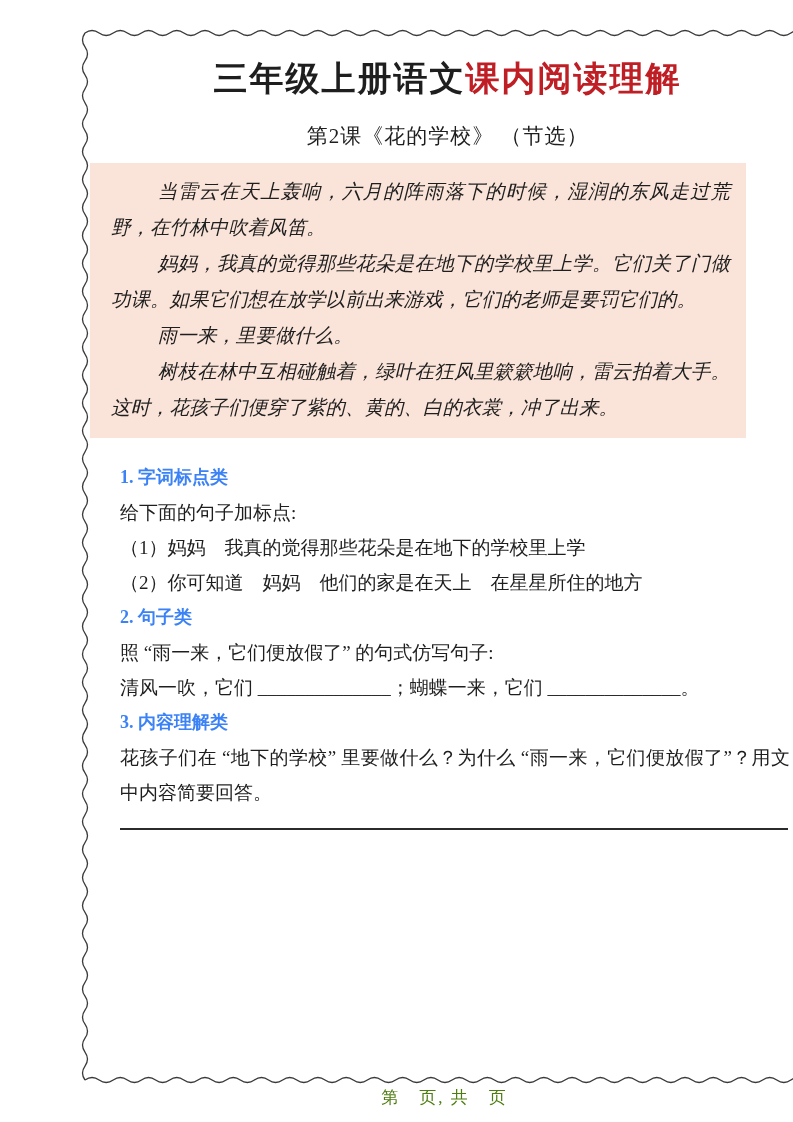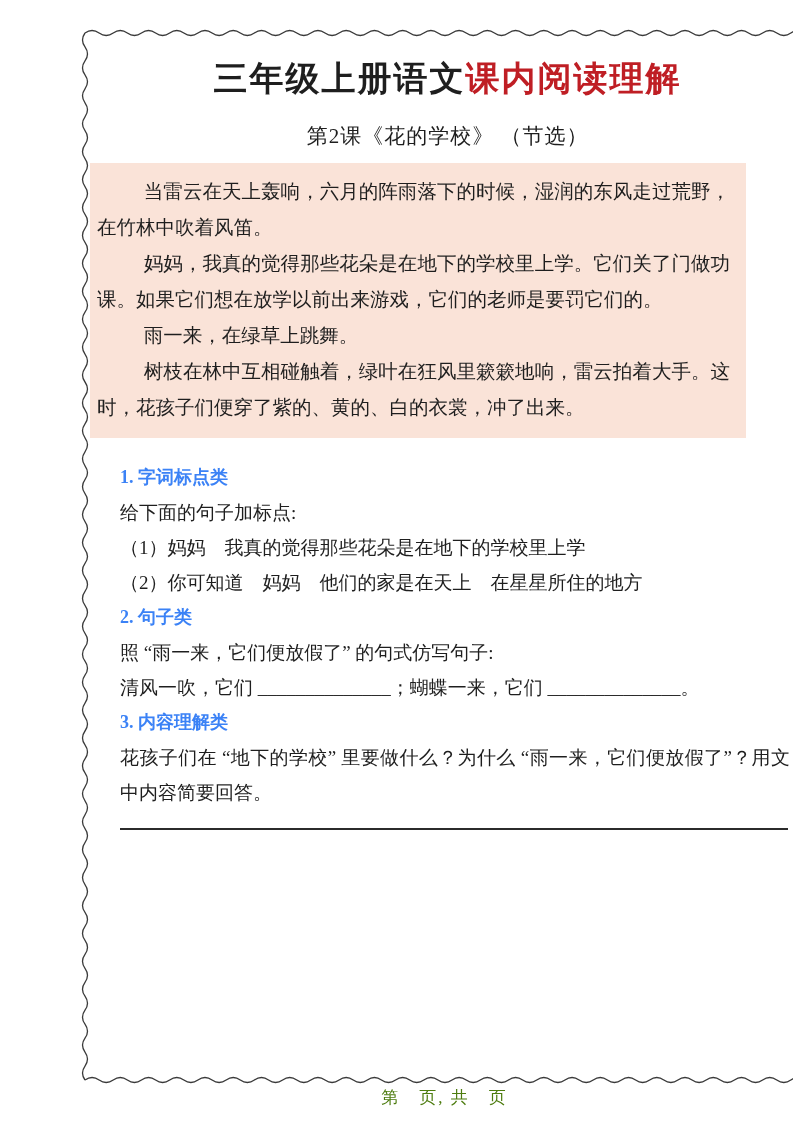--- a/index.html
+++ b/index.html
@@ -42,23 +42,24 @@
     text-align: center;
     font-size: 21px;
     letter-spacing: 1px;
   }
   .passage {
     position: absolute;
     left: 42px;
     top: 163px;
     width: 656px;
     background: #fae3d8;
-    padding: 11px 16px 12px 7px;
+    padding: 11px 16px 12px 21px;
     font-size: 19.5px;
     line-height: 36px;
+    font-style: italic;
   }
   .passage p {
     text-indent: 2.4em;
     text-align: justify;
   }
   .questions {
     position: absolute;
     left: 72px;
     top: 460px;
     width: 670px;
@@ -106,21 +107,21 @@
     <path id="wave-right" fill="none" stroke="#3a3a3a" stroke-width="1.3" d="M 757 33 q -5 6.98 0 13.96 t 0 13.96 t 0 13.96 t 0 13.96 t 0 13.96 t 0 13.96 t 0 13.96 t 0 13.96 t 0 13.96 t 0 13.96 t 0 13.96 t 0 13.96 t 0 13.96 t 0 13.96 t 0 13.96 t 0 13.96 t 0 13.96 t 0 13.96 t 0 13.96 t 0 13.96 t 0 13.96 t 0 13.96 t 0 13.96 t 0 13.96 t 0 13.96 t 0 13.96 t 0 13.96 t 0 13.96 t 0 13.96 t 0 13.96 t 0 13.96 t 0 13.96 t 0 13.96 t 0 13.96 t 0 13.96 t 0 13.96 t 0 13.96 t 0 13.96 t 0 13.96 t 0 13.96 t 0 13.96 t 0 13.96 t 0 13.96 t 0 13.96 t 0 13.96 t 0 13.96 t 0 13.96 t 0 13.96 t 0 13.96 t 0 13.96 t 0 13.96 t 0 13.96 t 0 13.96 t 0 13.96 t 0 13.96 t 0 13.96 t 0 13.96 t 0 13.96 t 0 13.96 t 0 13.96 t 0 13.96 t 0 13.96 t 0 13.96 t 0 13.96 t 0 13.96 t 0 13.96 t 0 13.96 t 0 13.96 t 0 13.96 t 0 13.96 t 0 13.96 t 0 13.96 t 0 13.96 t 0 13.96 t 0 13.96 "></path>
   </svg>
 
   <h1 class="doc-title"><span>三年级上册语文</span><span class="red">课内阅读理解</span></h1>
 
   <div class="doc-subtitle">第2课《花的学校》 （节选）</div>
 
   <div class="passage">
     <p>当雷云在天上轰响，六月的阵雨落下的时候，湿润的东风走过荒野，在竹林中吹着风笛。</p>
     <p>妈妈，我真的觉得那些花朵是在地下的学校里上学。它们关了门做功课。如果它们想在放学以前出来游戏，它们的老师是要罚它们的。</p>
-    <p>雨一来，在绿草上跳舞。</p>
+    <p>雨一来，里要做什么。</p>
     <p>树枝在林中互相碰触着，绿叶在狂风里簌簌地响，雷云拍着大手。这时，花孩子们便穿了紫的、黄的、白的衣裳，冲了出来。</p>
   </div>
 
   <div class="questions">
 
     <div class="q-heading">1. 字词标点类</div>
     <div class="q-line">给下面的句子加标点:</div>
     <div class="q-line">（1）妈妈　我真的觉得那些花朵是在地下的学校里上学</div>
     <div class="q-line">（2）你可知道　妈妈　他们的家是在天上　在星星所住的地方</div>
 

